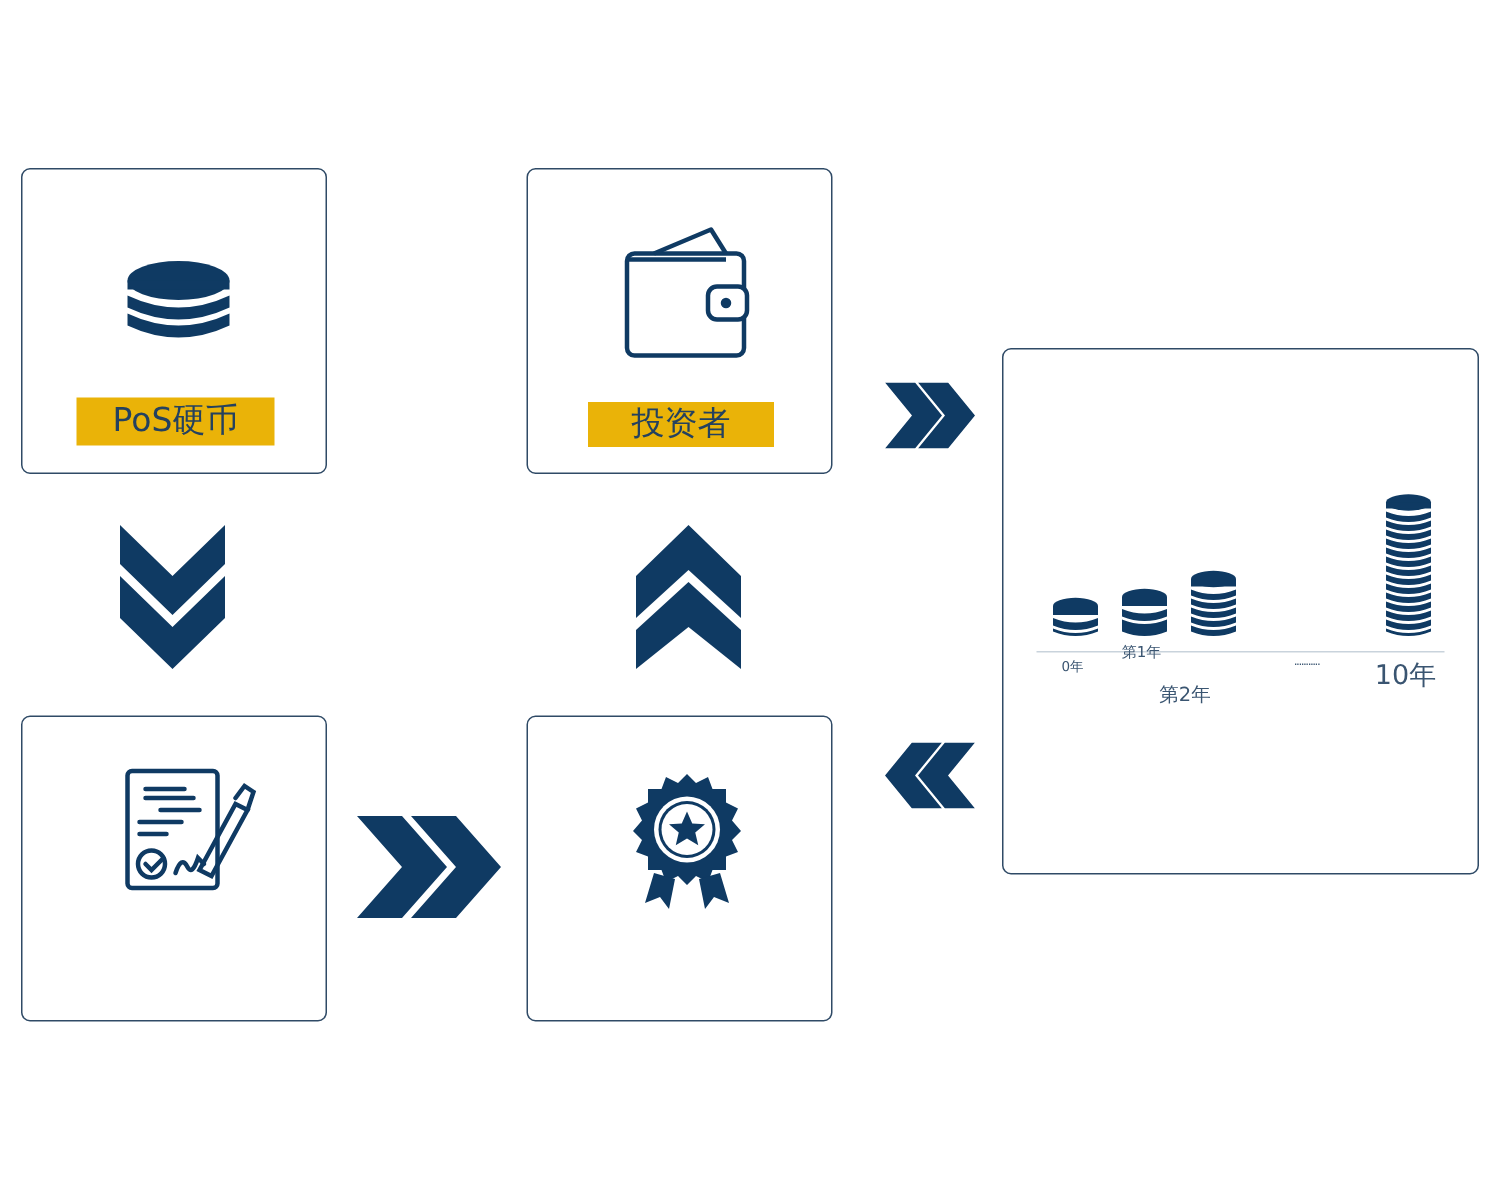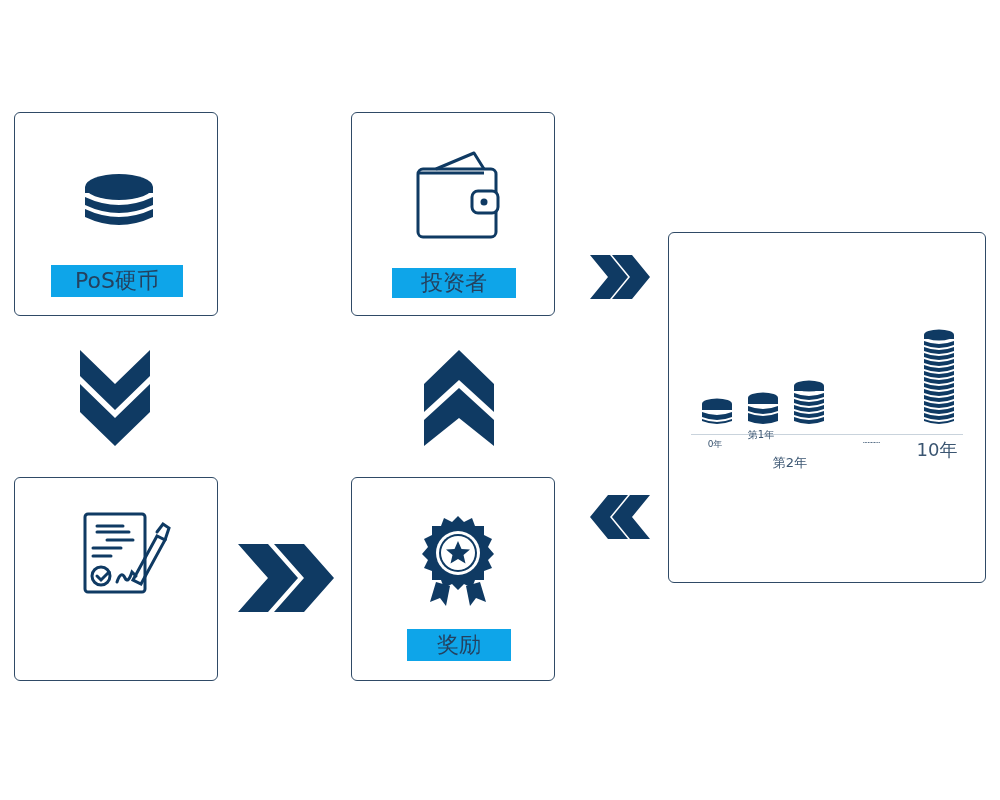--- a/index.html
+++ b/index.html
@@ -1,19 +1,19 @@
 <!DOCTYPE html>
 <html><head>
 <meta charset="utf-8">
 <style>
   html, body { margin: 0; padding: 0; background: #ffffff; }
   body { width: 1000px; height: 800px; position: relative; overflow: hidden;
          font-family: "DejaVu Sans", sans-serif; color: #1f3d5c; }
   .card { position: absolute; border: 1.5px solid #2f4a66; border-radius: 6px; background: #fff; box-sizing: border-box; }
-  .label { position: absolute; font-size: 22px; color: #24415f; background: #0ea5e9; text-align: center; }
+  .label { position: absolute; font-size: 22px; color: #24415f; background: #eab308; text-align: center; }
   .arrow, .icon { position: absolute; }
   .xlab { position: absolute; color: #3a5571; text-align: center; }
   .baseline { position: absolute; height: 1px; background: #c9d3dc; }
 </style>
 </head>
 <body>
 
 <div class="card" style="left:14px;top:112px;width:204px;height:204px;">
   <svg class="icon" style="left:68px;top:58px;" width="72" height="64" viewBox="0 0 72 64">
     <ellipse cx="36" cy="16" rx="34" ry="13" fill="#0f3a63"></ellipse>
@@ -54,21 +54,20 @@
 <div class="card" style="left:351px;top:477px;width:204px;height:204px;">
   <svg class="icon" style="left:70px;top:36px;" width="72" height="92" viewBox="0 0 72 92">
     <polygon fill="#0f3a63" points="36,2 42,8 50,4 53,12 62,12 62,21 70,25 66,33 72,40 66,46 70,54 62,57 62,66 53,66 50,74 42,70 36,76 30,70 22,74 19,66 10,66 10,57 2,54 6,46 0,40 6,33 2,25 10,21 10,12 19,12 22,4 30,8"></polygon>
     <circle cx="36" cy="39" r="22" fill="#fff"></circle>
     <circle cx="36" cy="39" r="19" fill="#0f3a63"></circle>
     <circle cx="36" cy="39" r="17" fill="#fff"></circle>
     <polygon fill="#0f3a63" points="36,27 39.5,35 48,35.5 41.5,41 43.5,49.5 36,45 28.5,49.5 30.5,41 24,35.5 32.5,35"></polygon>
     <polygon fill="#0f3a63" points="14,68 28,72 24,92 18,84 8,88"></polygon>
     <polygon fill="#0f3a63" points="58,68 44,72 48,92 54,84 64,88"></polygon>
   </svg>
-  <div class="label" style="left:55px;top:151px;width:104px;height:32px;line-height:32px;">奖励</div>
 </div>
 
 <div class="card" style="left:668px;top:232px;width:318px;height:351px;">
   <svg class="icon" style="left:30px;top:92px;" width="260" height="102" viewBox="0 0 260 102">
     <g fill="#0f3a63">
 
       <ellipse cx="18" cy="79" rx="15" ry="5.5"></ellipse>
       <rect x="3" y="79" width="30" height="6"></rect>
       <path d="M3 87 Q18 93 33 87 V92 Q18 98 3 92 Z"></path>
       <path d="M3 94 Q18 100 33 94 V96 Q18 102 3 96 Z"></path>

